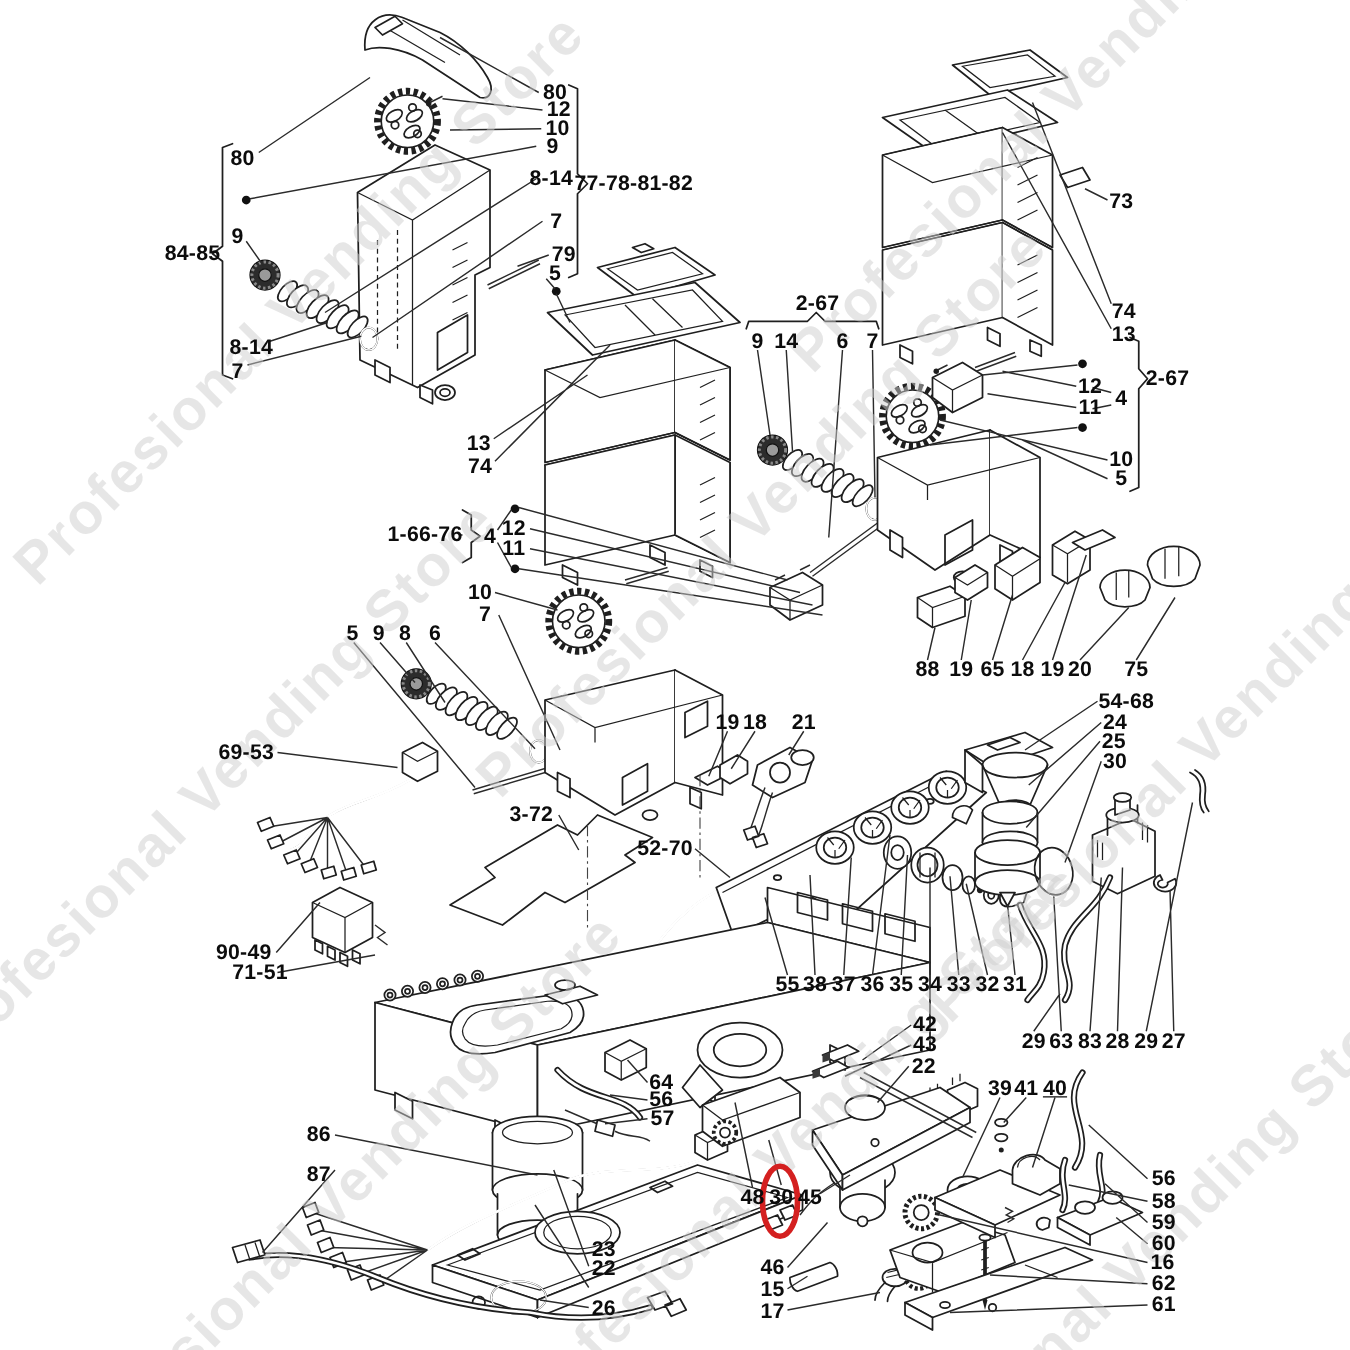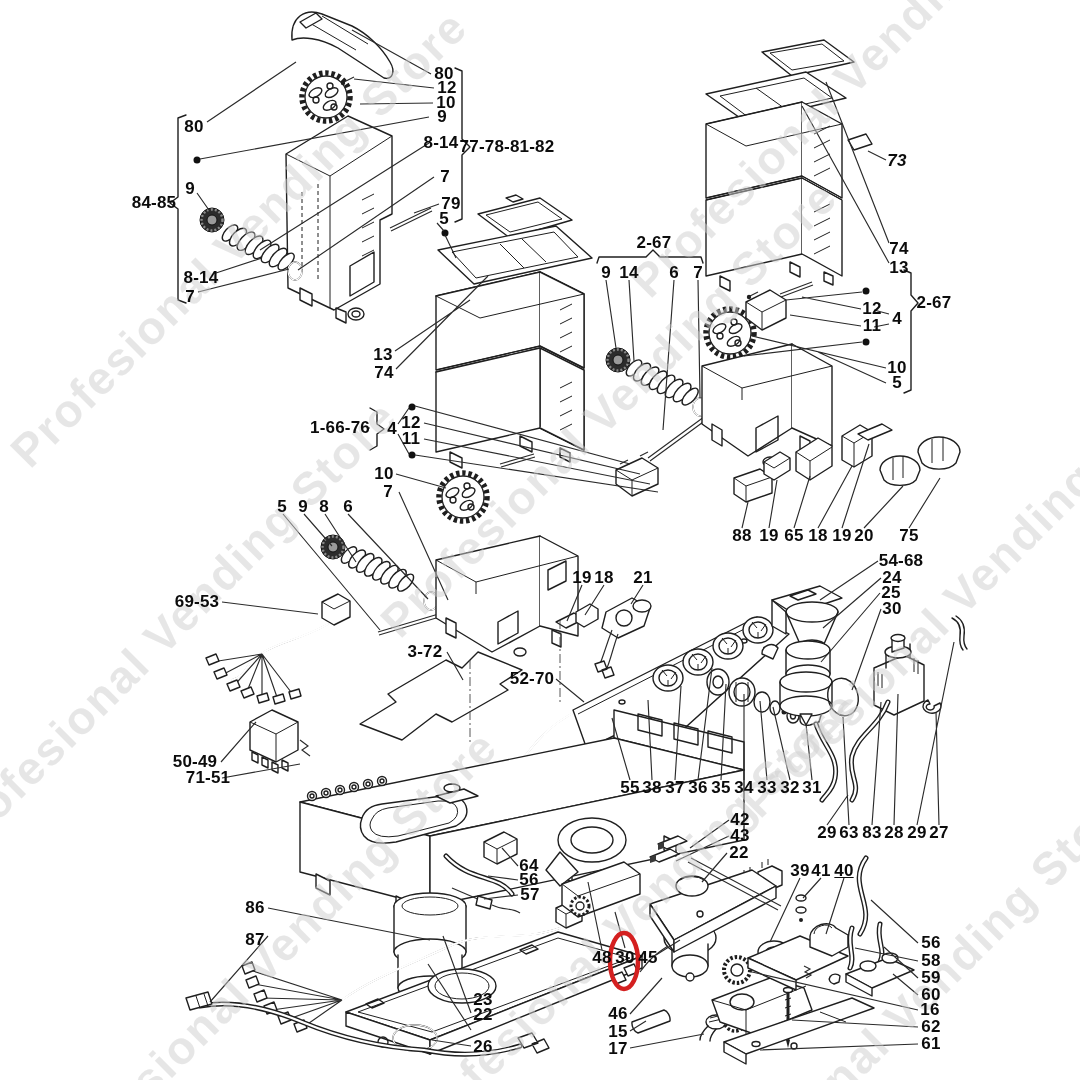--- a/index.html
+++ b/index.html
@@ -502,21 +502,21 @@
       <div class="lbl" style="left: 190px; top: 297px;">7</div>
       <div class="lbl" style="left: 444px; top: 74px;">80</div>
       <div class="lbl" style="left: 447px; top: 88px;">12</div>
       <div class="lbl" style="left: 446px; top: 103px;">10</div>
       <div class="lbl" style="left: 442px; top: 117px;">9</div>
       <div class="lbl" style="left: 441px; top: 143px;">8-14</div>
       <div class="lbl" style="left: 507px; top: 147px;">77-78-81-82</div>
       <div class="lbl" style="left: 445px; top: 177px;">7</div>
       <div class="lbl" style="left: 451px; top: 204px;">79</div>
       <div class="lbl" style="left: 444px; top: 219px;">5</div>
-      <div class="lbl" style="left: 897px; top: 161px; font-style: italic;">73</div>
+      <div class="lbl" style="left: 897px; top: 161px;">73</div>
       <div class="lbl" style="left: 899px; top: 249px;">74</div>
       <div class="lbl" style="left: 899px; top: 268px;">13</div>
       <div class="lbl" style="left: 654px; top: 243px;">2-67</div>
       <div class="lbl" style="left: 606px; top: 273px;">9</div>
       <div class="lbl" style="left: 629px; top: 273px;">14</div>
       <div class="lbl" style="left: 674px; top: 273px;">6</div>
       <div class="lbl" style="left: 698px; top: 273px;">7</div>
       <div class="lbl" style="left: 934px; top: 303px;">2-67</div>
       <div class="lbl" style="left: 872px; top: 309px;">12</div>
       <div class="lbl" style="left: 897px; top: 319px;">4</div>
@@ -560,21 +560,21 @@
       <div class="lbl" style="left: 744px; top: 788px;">34</div>
       <div class="lbl" style="left: 767px; top: 788px;">33</div>
       <div class="lbl" style="left: 790px; top: 788px;">32</div>
       <div class="lbl" style="left: 812px; top: 788px;">31</div>
       <div class="lbl" style="left: 827px; top: 833px;">29</div>
       <div class="lbl" style="left: 849px; top: 833px; text-align: right;">63</div>
       <div class="lbl" style="left: 872px; top: 833px;">83</div>
       <div class="lbl" style="left: 894px; top: 833px;">28</div>
       <div class="lbl" style="left: 917px; top: 833px;">29</div>
       <div class="lbl" style="left: 939px; top: 833px;">27</div>
-      <div class="lbl" style="left: 195px; top: 762px;">50-49</div>
+      <div class="lbl" style="left: 195px; top: 762px;">90-49</div>
       <div class="lbl" style="left: 208px; top: 778px; text-align: center;">71-51</div>
       <div class="lbl" style="left: 529px; top: 866px;">64</div>
       <div class="lbl" style="left: 529px; top: 880px;">56</div>
       <div class="lbl" style="left: 530px; top: 895px;">57</div>
       <div class="lbl" style="left: 255px; top: 908px;">86</div>
       <div class="lbl" style="left: 255px; top: 940px;">87</div>
       <div class="lbl" style="left: 740px; top: 820px;">42</div>
       <div class="lbl" style="left: 740px; top: 836px;">43</div>
       <div class="lbl" style="left: 739px; top: 853px;">22</div>
       <div class="lbl" style="left: 800px; top: 871px;">39</div>

